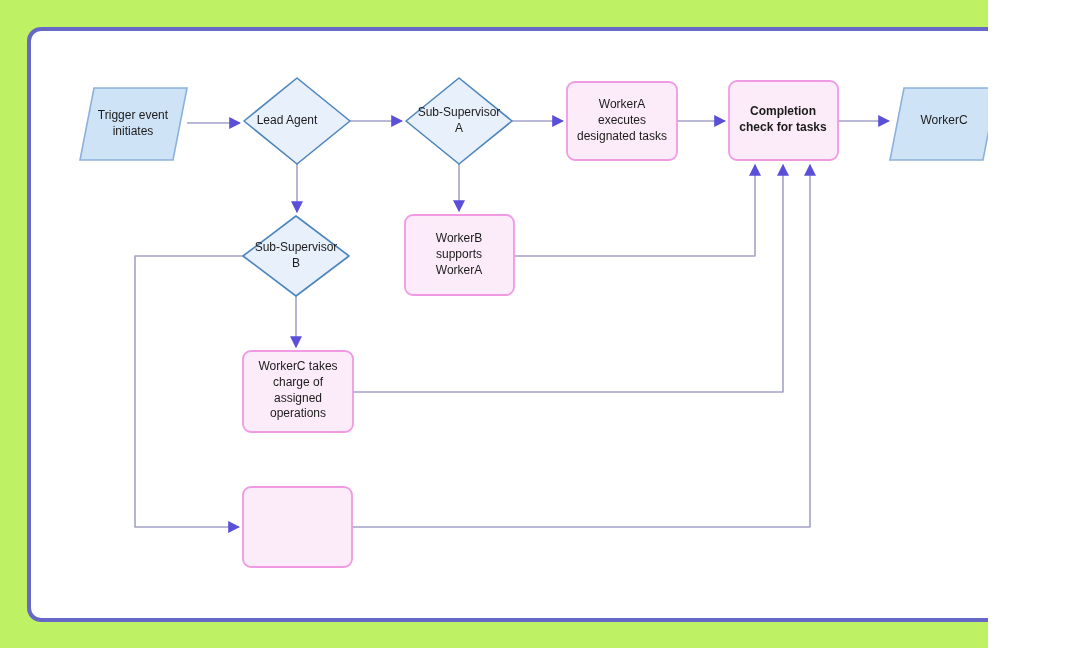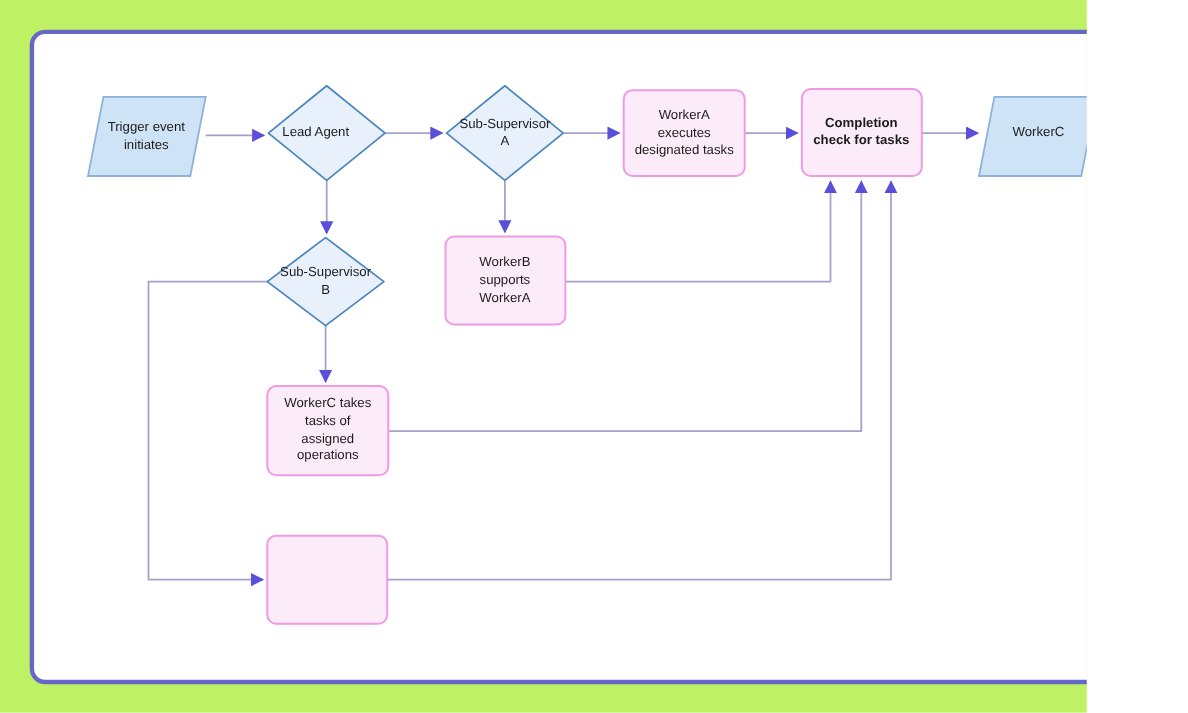--- a/index.html
+++ b/index.html
@@ -94,16 +94,16 @@
   <div class="node-label" style="left:622px; top:121px; width:106px;">WorkerA
 executes
 designated tasks</div>
   <div class="node-label" style="left:783px; top:120px; width:96px;font-weight:bold;">Completion
 check for tasks</div>
   <div class="node-label" style="left:944px; top:121px; width:90px;">WorkerC</div>
   <div class="node-label" style="left:459px; top:255px; width:90px;">WorkerB
 supports
 WorkerA</div>
   <div class="node-label" style="left:298px; top:391px; width:100px;">WorkerC takes
-tasks of
+charge of
 assigned
 operations</div>
 </div>
 
 </body></html>

